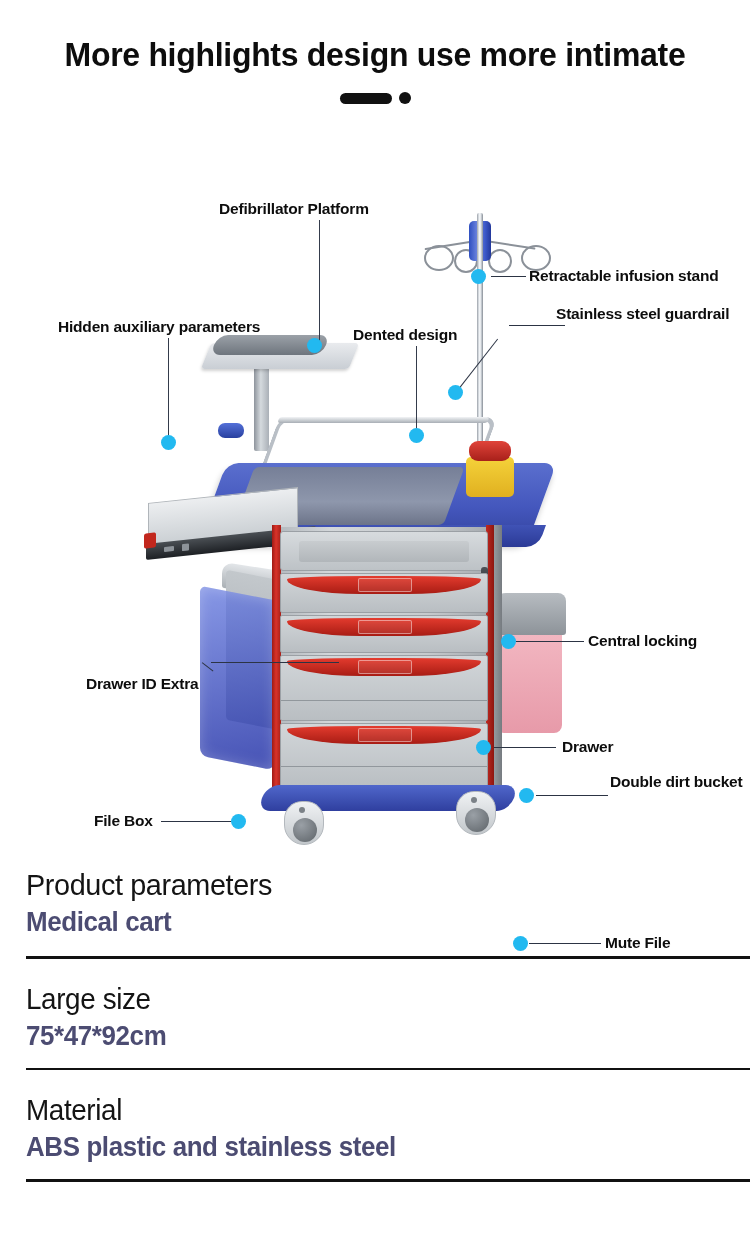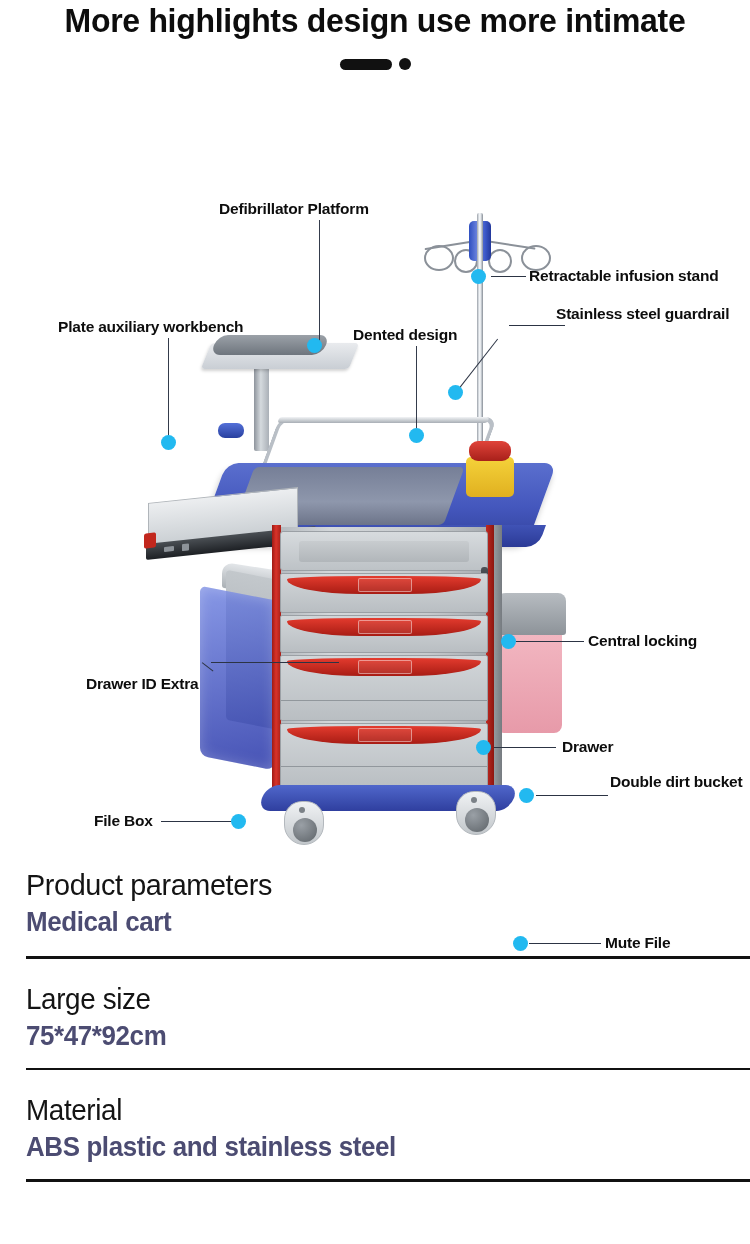--- a/index.html
+++ b/index.html
@@ -3,21 +3,21 @@
 <meta charset="utf-8">
 <style>
   html,body{margin:0;padding:0;}
   body{
     width:750px;height:1244px;background:#ffffff;
     font-family:"Liberation Sans",sans-serif;
     color:#111111;overflow:hidden;position:relative;
   }
 
   
-  .header{text-align:center;}
+  .header{padding-top:34px;text-align:center;}
   .header h1{
     margin:0;font-size:34px;line-height:40px;font-weight:bold;
     letter-spacing:-0.3px;color:#0d0d0d;
     transform:scaleX(0.94);transform-origin:center;
   }
   .dots{margin-top:18px;display:flex;justify-content:center;align-items:center;gap:7px;}
   .dots .pill{width:52px;height:11px;border-radius:6px;background:#111;}
   .dots .dot{width:12px;height:12px;border-radius:50%;background:#111;}
 
   
@@ -249,21 +249,21 @@
   </div>
 
   <div class="callout" style="left:203px;top:50px;">Defibrillator Platform</div>
   <div class="lead v" style="left:303px;top:70px;height:126px;"></div>
   <div class="cdot" style="left:291px;top:188px;"></div>
 
   <div class="callout" style="left:513px;top:117px;">Retractable infusion stand</div>
   <div class="lead h" style="left:475px;top:126px;width:35px;"></div>
   <div class="cdot" style="left:455px;top:119px;"></div>
 
-  <div class="callout" style="left:42px;top:168px;">Plate auxiliary workbench</div>
+  <div class="callout" style="left:42px;top:168px;">Hidden auxiliary parameters</div>
   <div class="lead v" style="left:152px;top:188px;height:102px;"></div>
   <div class="cdot" style="left:145px;top:285px;"></div>
 
   <div class="callout" style="left:337px;top:176px;">Dented design</div>
   <div class="lead v" style="left:400px;top:196px;height:88px;"></div>
   <div class="cdot" style="left:393px;top:278px;"></div>
 
   <div class="callout" style="left:540px;top:155px;">Stainless steel guardrail</div>
   <div class="lead h" style="left:493px;top:175px;width:56px;"></div>
   <div class="lead diag" style="left:440px;top:242px;width:68px;transform:rotate(-52deg);"></div>

